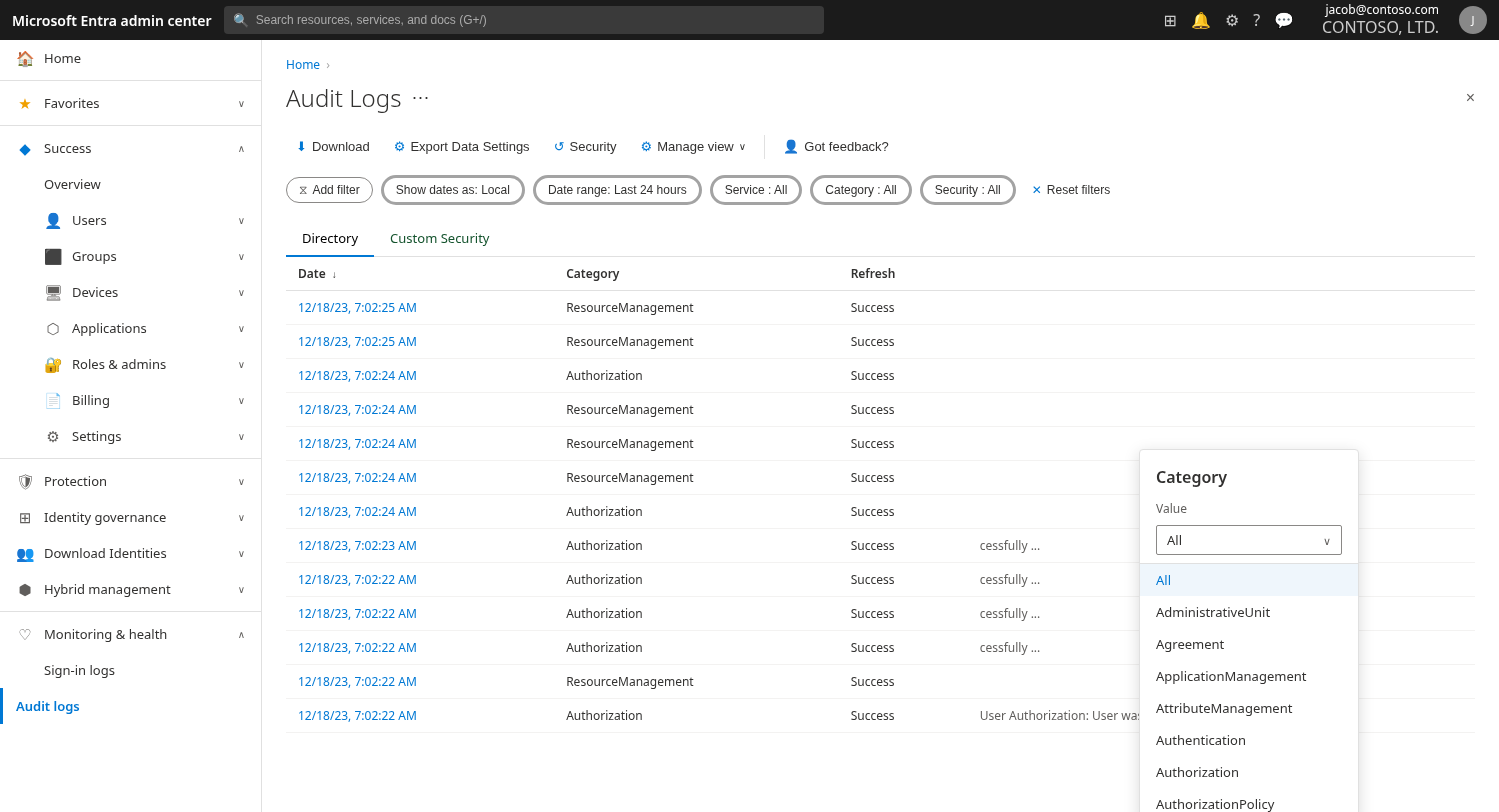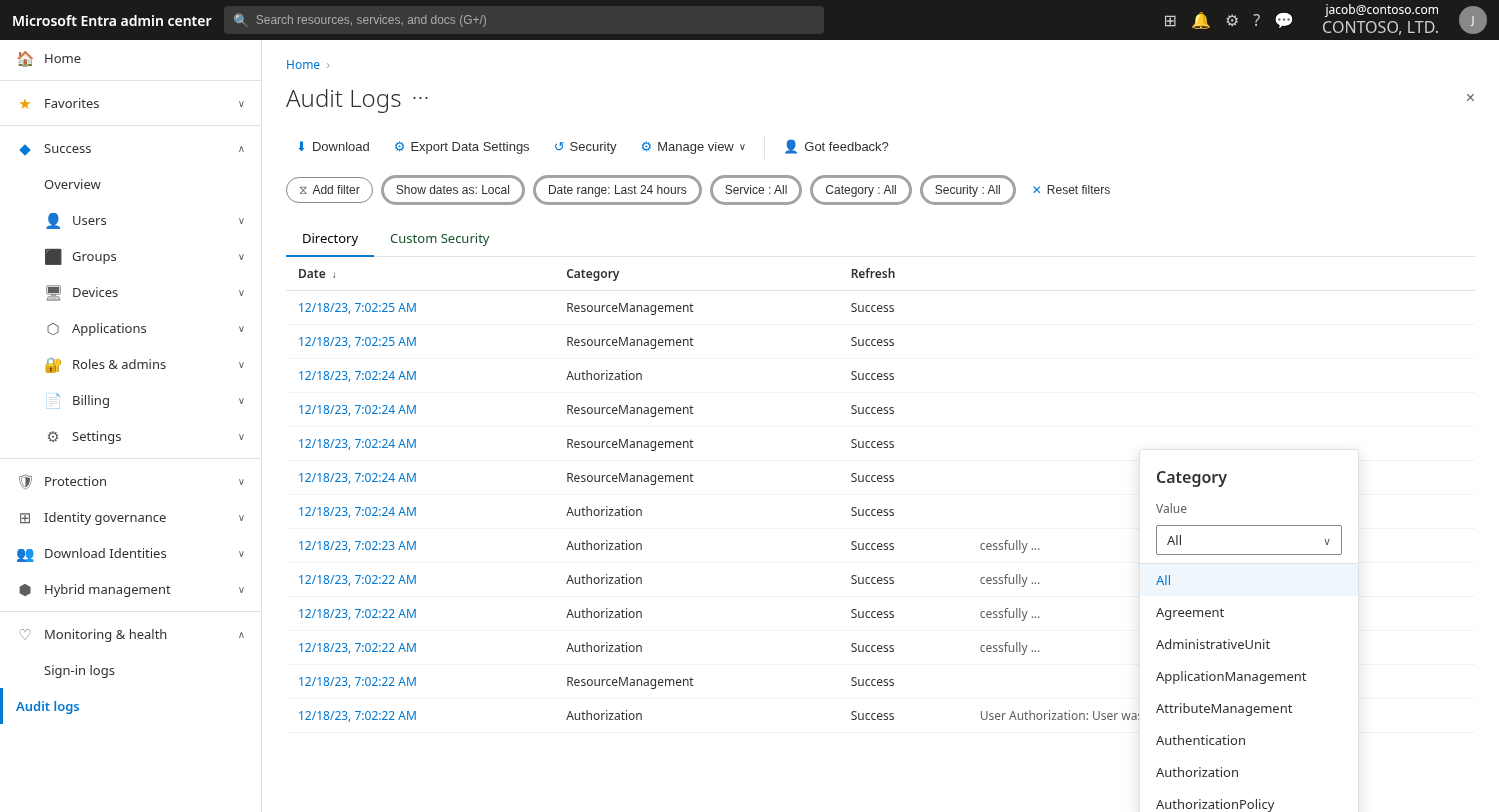--- a/index.html
+++ b/index.html
@@ -470,22 +470,22 @@
 
       <div class="dropdown-panel">
         <div class="dropdown-panel-header">Category</div>
         <div class="dropdown-panel-label">Value</div>
         <div class="dropdown-select">
           <span>All</span>
           <span class="dropdown-select-chevron">∨</span>
         </div>
         <div class="dropdown-list" id="dropdown-list">
         <div class="dropdown-list-item selected">All</div>
+            <div class="dropdown-list-item">AdministrativeUnit</div>
             <div class="dropdown-list-item">Agreement</div>
-            <div class="dropdown-list-item">AdministrativeUnit</div>
             <div class="dropdown-list-item">ApplicationManagement</div>
             <div class="dropdown-list-item">AttributeManagement</div>
             <div class="dropdown-list-item">Authentication</div>
             <div class="dropdown-list-item">Authorization</div>
             <div class="dropdown-list-item">AuthorizationPolicy</div>
           </div>
       </div>
     </div>
   </div>
 </div>

